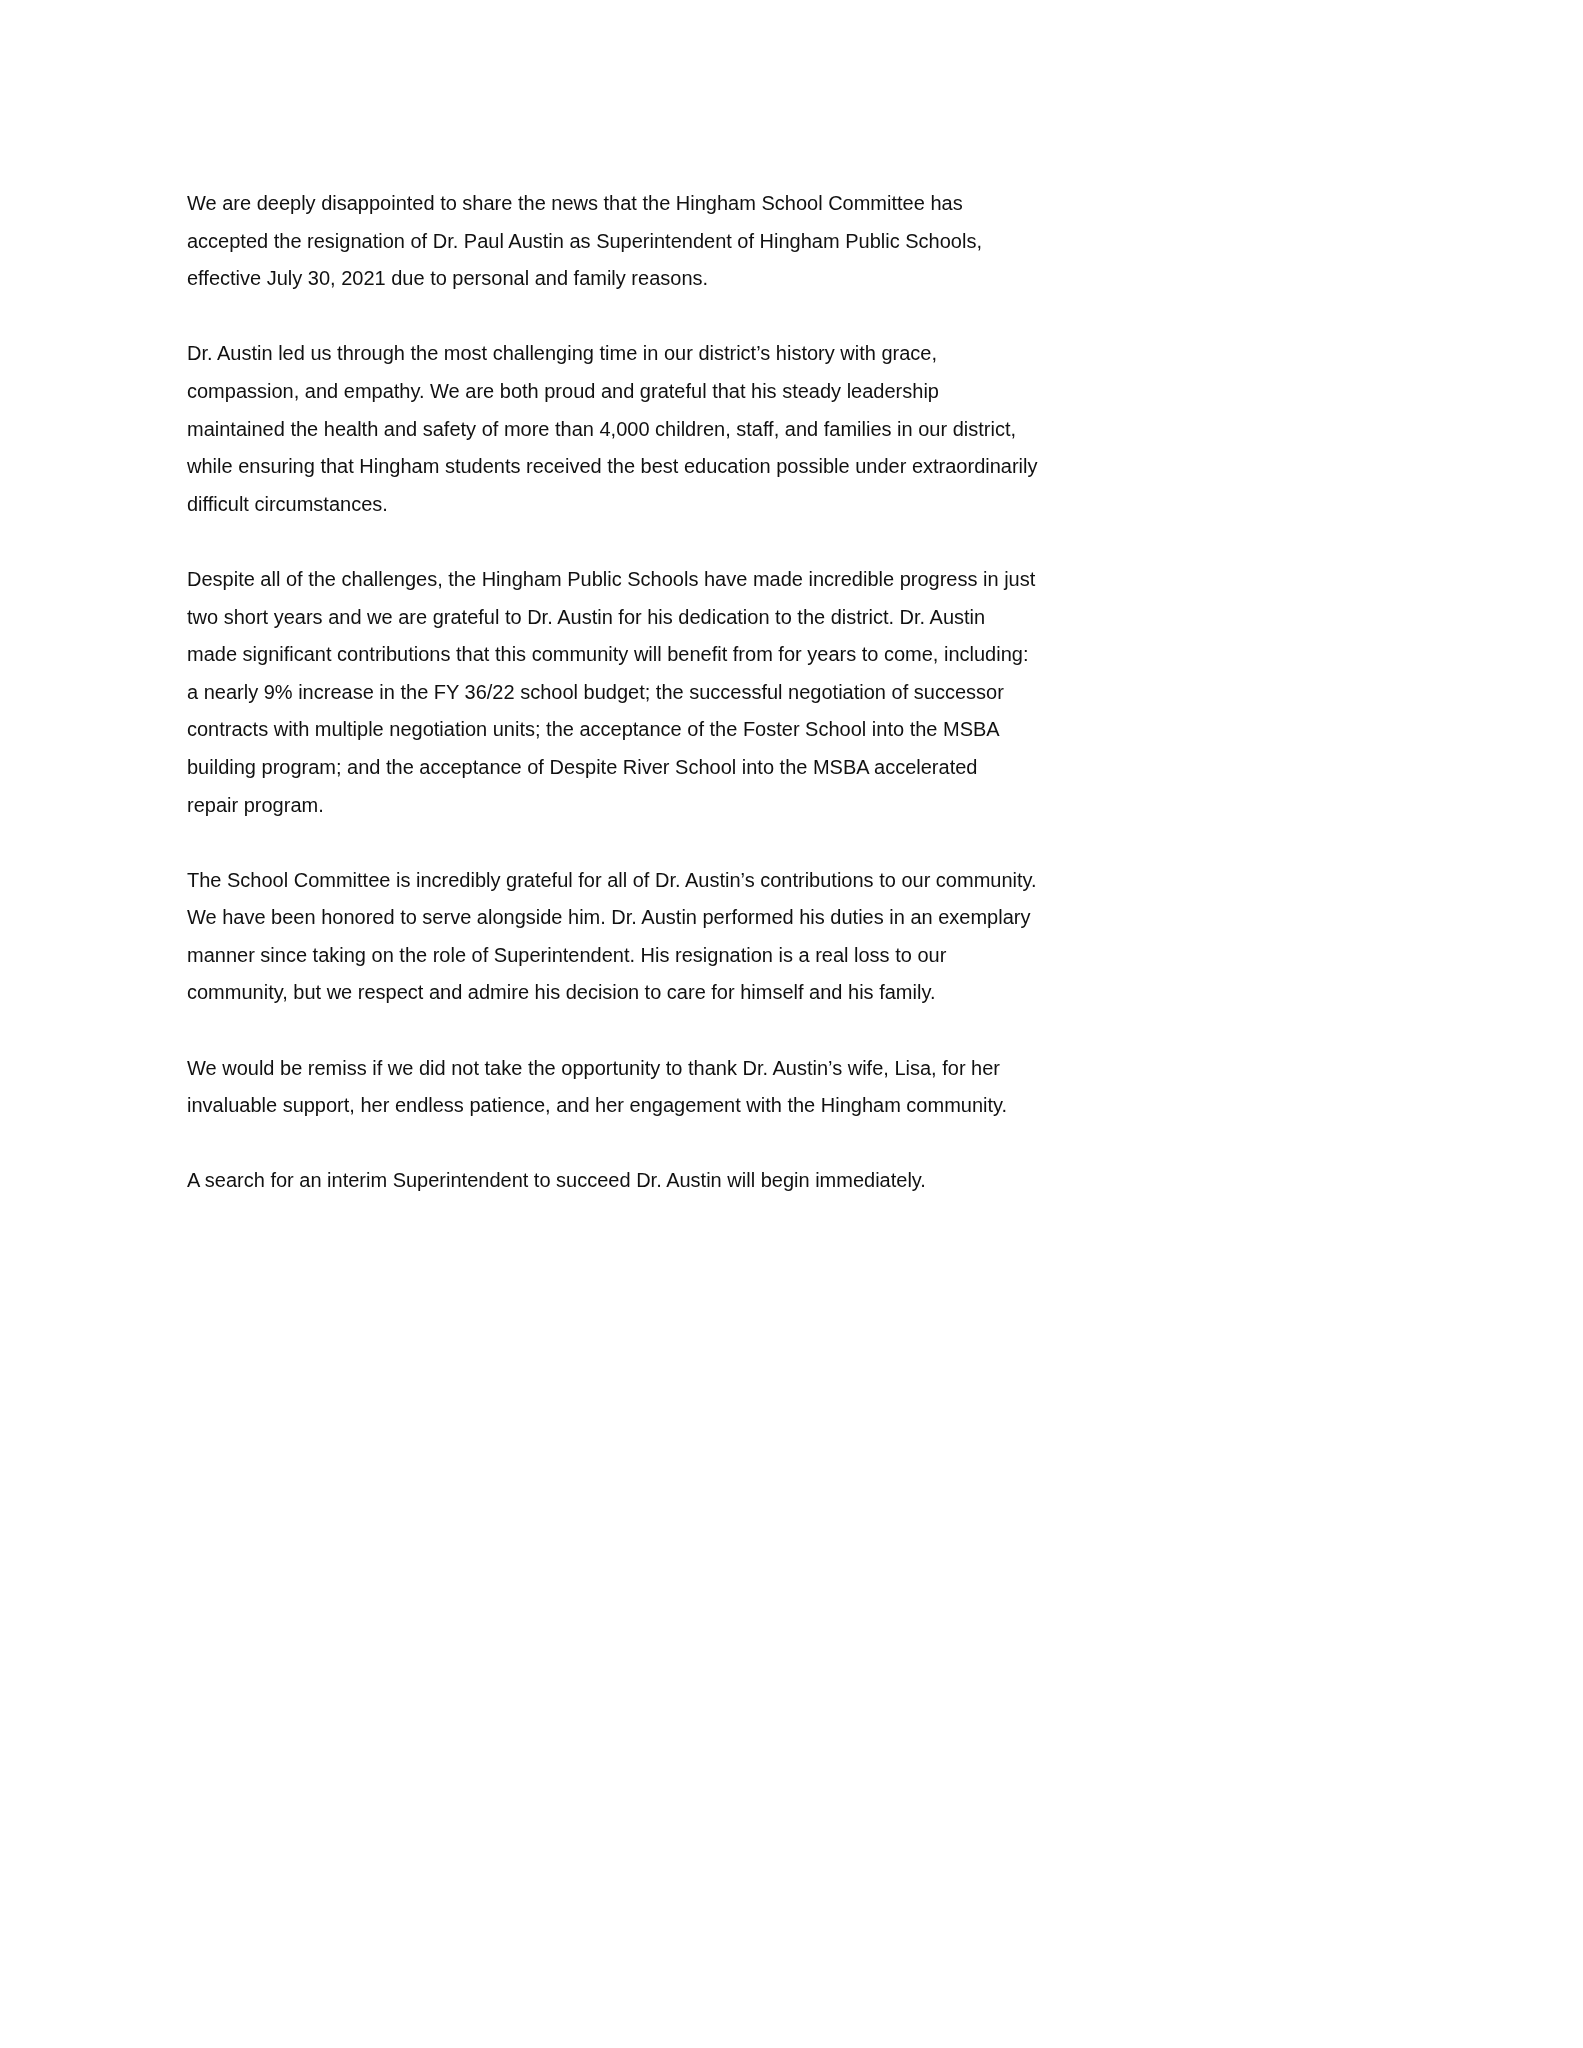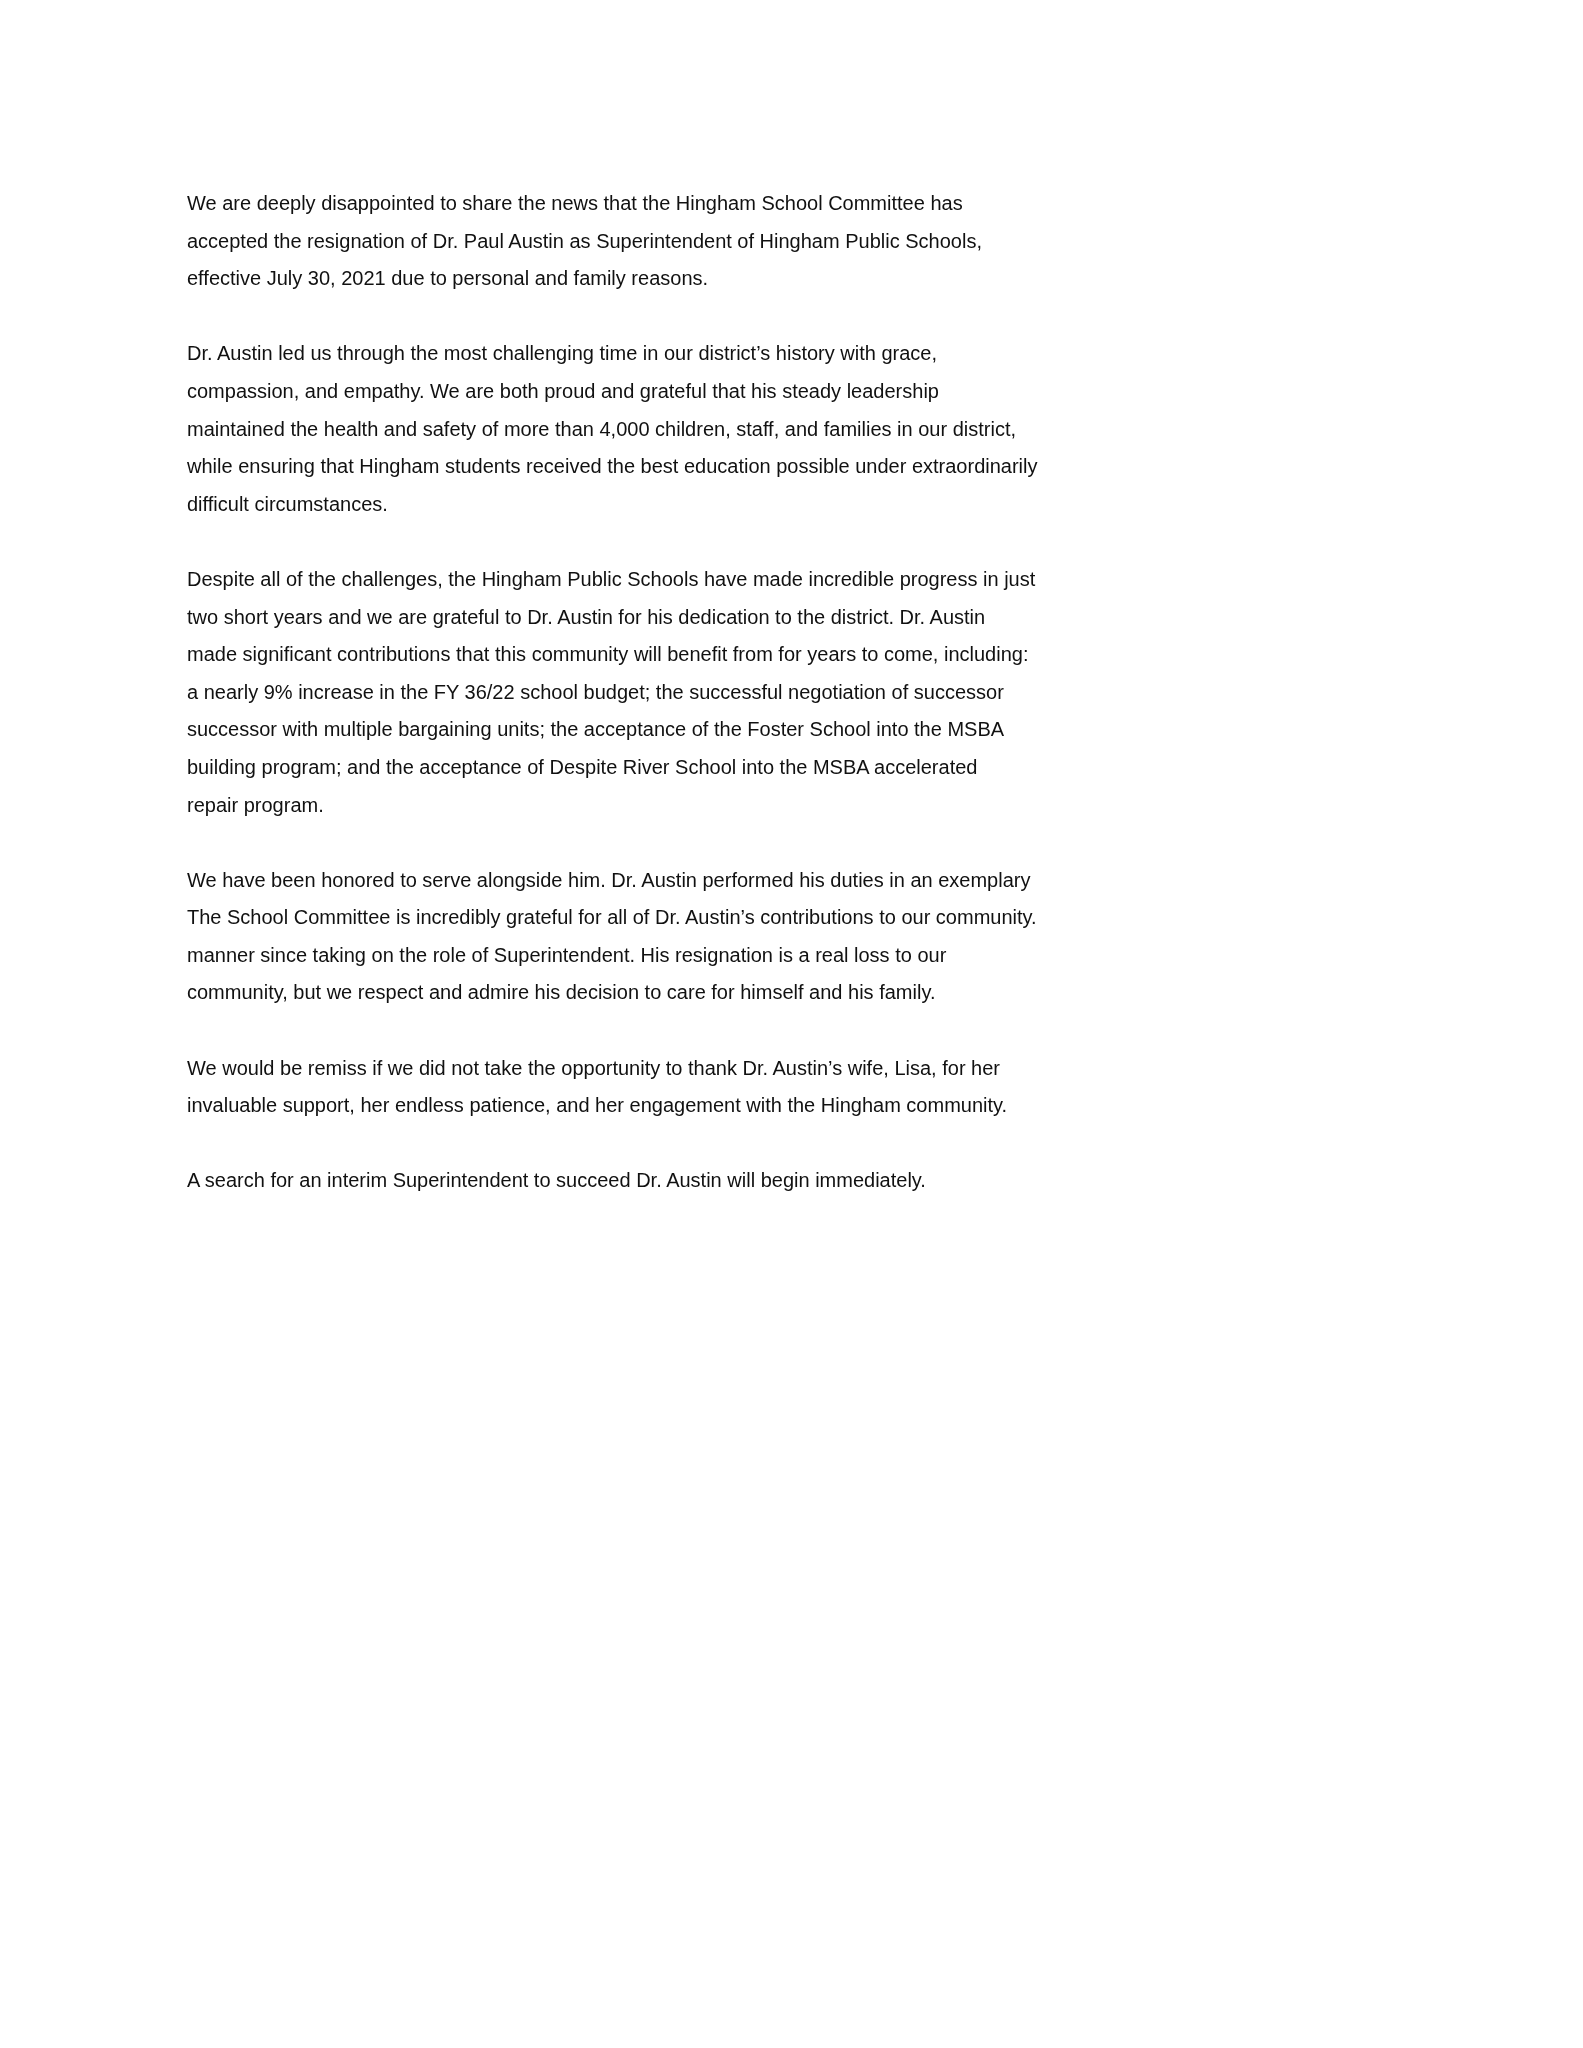--- a/index.html
+++ b/index.html
@@ -58,28 +58,28 @@
       <span class="line">maintained the health and safety of more than 4,000 children, staff, and families in our district,</span>
       <span class="line">while ensuring that Hingham students received the best education possible under extraordinarily</span>
       <span class="line">difficult circumstances.</span>
     </p>
 
     <p class="para">
       <span class="line">Despite all of the challenges, the Hingham Public Schools have made incredible progress in just</span>
       <span class="line">two short years and we are grateful to Dr. Austin for his dedication to the district. Dr. Austin</span>
       <span class="line">made significant contributions that this community will benefit from for years to come, including:</span>
       <span class="line">a nearly 9% increase in the FY 36/22 school budget; the successful negotiation of successor</span>
-      <span class="line">successor with multiple bargaining units; the acceptance of the Foster School into the MSBA</span>
+      <span class="line">contracts with multiple negotiation units; the acceptance of the Foster School into the MSBA</span>
       <span class="line">building program; and the acceptance of Despite River School into the MSBA accelerated</span>
       <span class="line">repair program.</span>
     </p>
 
     <p class="para">
+      <span class="line">The School Committee is incredibly grateful for all of Dr. Austin’s contributions to our community.</span>
       <span class="line">We have been honored to serve alongside him. Dr. Austin performed his duties in an exemplary</span>
-      <span class="line">The School Committee is incredibly grateful for all of Dr. Austin’s contributions to our community.</span>
       <span class="line">manner since taking on the role of Superintendent. His resignation is a real loss to our</span>
       <span class="line">community, but we respect and admire his decision to care for himself and his family.</span>
     </p>
 
     <p class="para">
       <span class="line">We would be remiss if we did not take the opportunity to thank Dr. Austin’s wife, Lisa, for her</span>
       <span class="line">invaluable support, her endless patience, and her engagement with the Hingham community.</span>
     </p>
 
     <p class="para">

